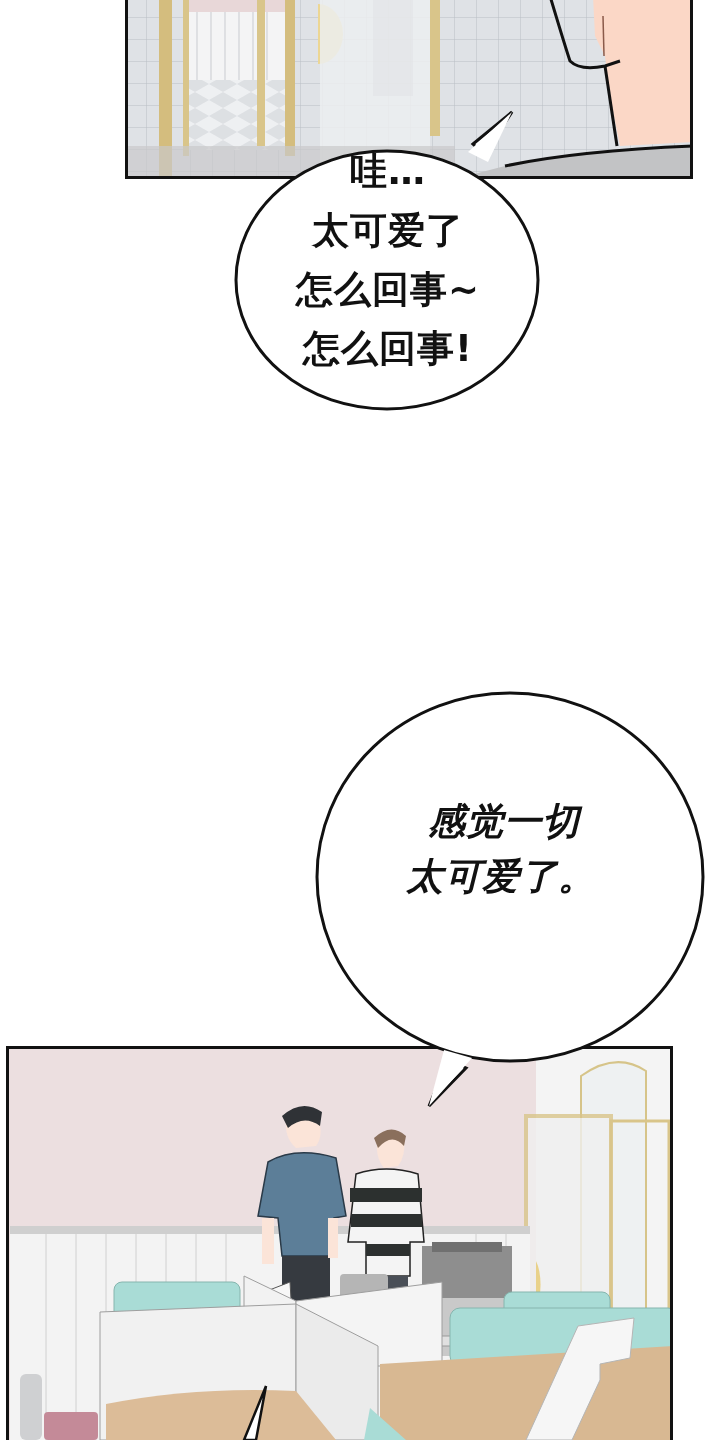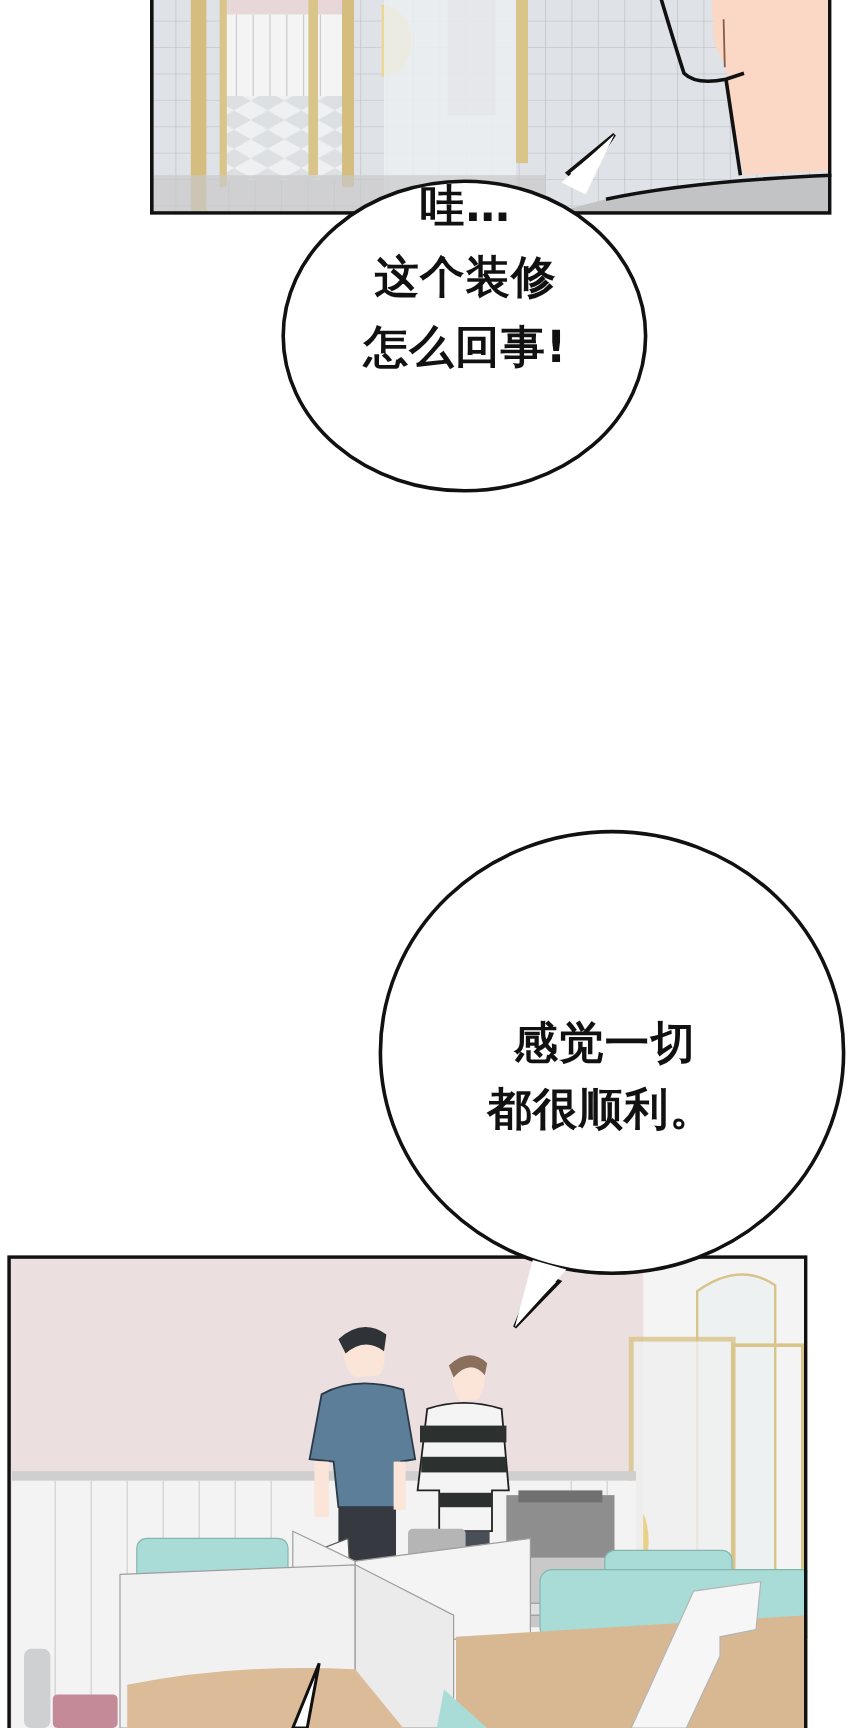--- a/index.html
+++ b/index.html
@@ -7,21 +7,21 @@
     width: 720px; height: 1440px; background: #ffffff; position: relative; overflow: hidden;
     font-family: "DejaVu Sans", "Liberation Sans", sans-serif;
   }
   .abs { position: absolute; }
   svg { display: block; }
   .bubble-text {
     position: absolute; text-align: center; color: #111; font-weight: bold;
     font-family: "DejaVu Sans", sans-serif; letter-spacing: 1px;
   }
   .b1-text { left: 240px; top: 142px; width: 296px; font-size: 37px; line-height: 59px; }
-  .b2-text { left: 380px; top: 842px; width: 260px; font-size: 37px; line-height: 55px; text-align: left; }
+  .b2-text { left: 380px; top: 794px; width: 260px; font-size: 37px; line-height: 55px; text-align: left; font-style: italic; }
   .b2-text .l1 { display: block; padding-left: 48px; }
   .b2-text .l2 { display: block; padding-left: 26px; }
 </style>
 </head>
 <body>
 
 <div class="abs" style="left:125px; top:-4px; width:568px; height:183px;">
   <svg width="568" height="183" viewBox="0 0 568 183">
     <defs>
       <pattern id="tiles" width="22" height="22" patternUnits="userSpaceOnUse">
@@ -75,21 +75,22 @@
 
 <div class="abs" style="left:230px; top:100px; width:320px; height:320px;">
   <svg width="320" height="320" viewBox="0 0 320 320">
     <path d="M243 44 L282 12 L254 54 Z" fill="#fff" stroke="#111" stroke-width="3" stroke-linejoin="miter"></path>
     <ellipse cx="157" cy="180" rx="151" ry="129" fill="#fff" stroke="#111" stroke-width="3"></ellipse>
     <path d="M238 52 L282 12 L258 62 Z" fill="#fff" stroke="none"></path>
   </svg>
 </div>
 <div class="bubble-text b1-text">
   <div>哇…</div>
-  <div>这个装修</div>
+  <div>太可爱了</div>
+  <div>怎么回事~</div>
   <div>怎么回事!</div>
 </div>
 
 <div class="abs" style="left:6px; top:1046px; width:667px; height:394px;">
   <svg width="667" height="394" viewBox="0 0 667 394">
 
     <rect x="0" y="0" width="667" height="394" fill="#ecdfe0"></rect>
 
     <rect x="530" y="0" width="137" height="394" fill="#f4f4f4"></rect>
     <path d="M575 30 Q610 5 640 25 L640 320 L575 320 Z" fill="#eef1f2" stroke="#d6c489" stroke-width="2"></path>
@@ -167,14 +168,14 @@
 
 <div class="abs" style="left:310px; top:690px; width:410px; height:420px;">
   <svg width="410" height="420" viewBox="0 0 410 420">
     <path d="M138 370 L119 416 L156 378 Z" fill="#fff" stroke="#111" stroke-width="3" stroke-linejoin="miter"></path>
     <ellipse cx="200" cy="187" rx="193" ry="184" fill="#fff" stroke="#111" stroke-width="3"></ellipse>
     <path d="M134 360 L119 416 L162 368 Z" fill="#fff" stroke="none"></path>
   </svg>
 </div>
 <div class="bubble-text b2-text">
   <span class="l1">感觉一切</span>
-  <span class="l2">都很顺利。</span>
+  <span class="l2">太可爱了。</span>
 </div>
 
 </body></html>

